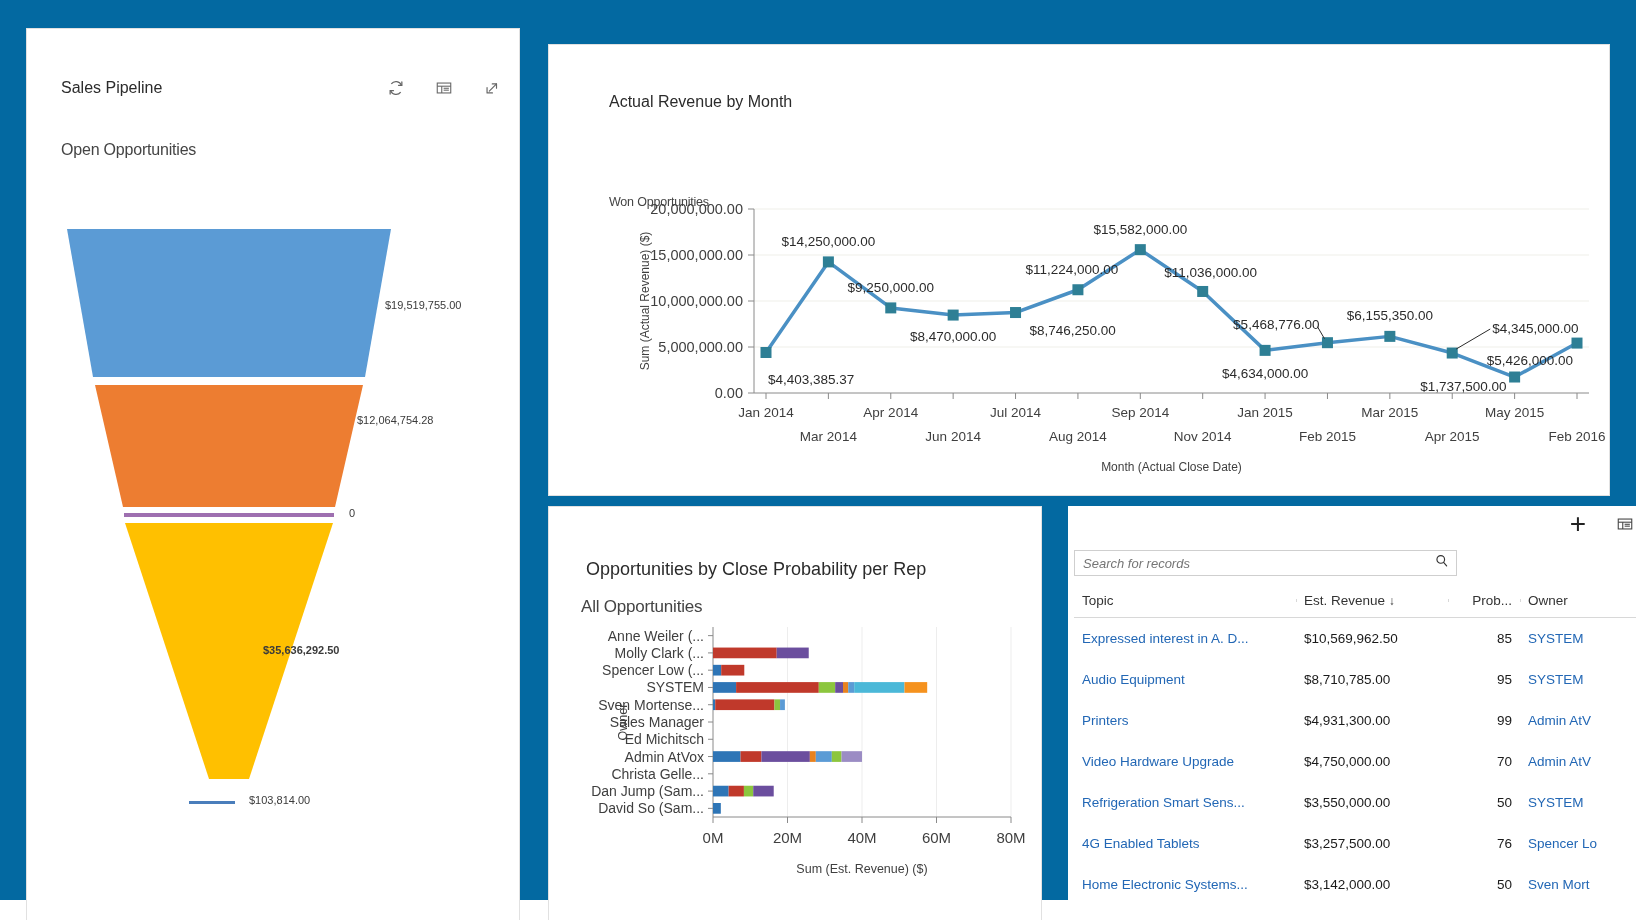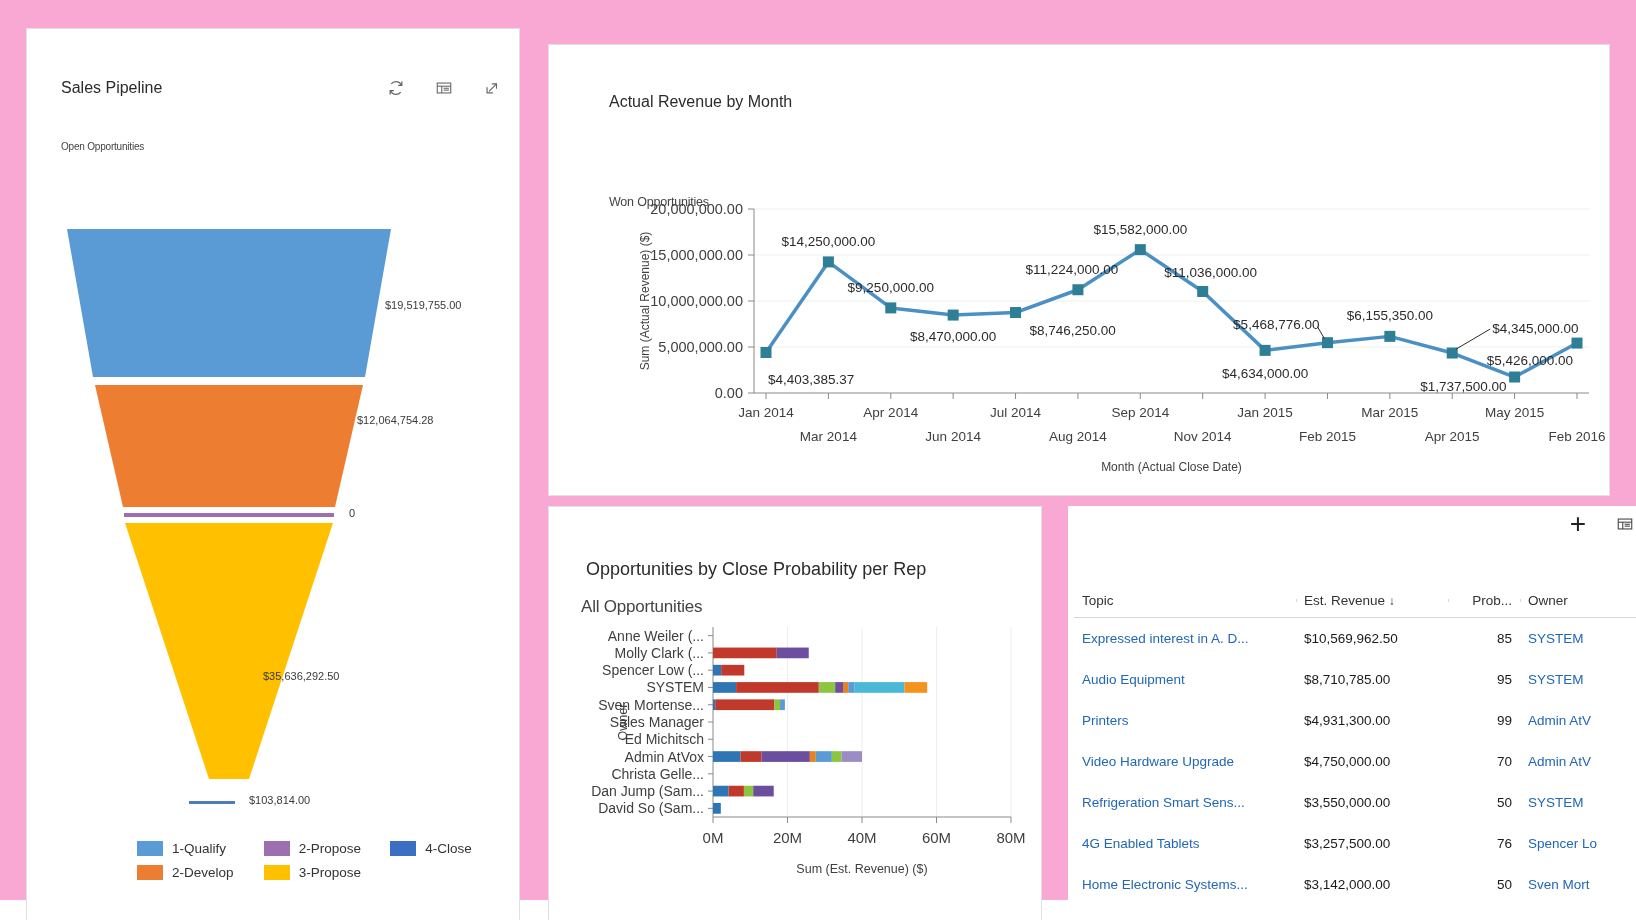--- a/index.html
+++ b/index.html
@@ -3,32 +3,32 @@
 <meta charset="utf-8">
 <style>
   * { box-sizing: border-box; }
   html, body {
     margin: 0; padding: 0;
     width: 1636px; height: 920px;
     background: #ffffff;
     font-family: "Liberation Sans", sans-serif;
     overflow: hidden;
   }
-  .dashboard { position: relative; width: 1636px; height: 900px; background: #f9a8d4; }
+  .dashboard { position: relative; width: 1636px; height: 900px; background: #0369a1; }
 
   .panel { position: absolute; background: #fff; border: 1px solid #e1e1e1; }
 
   
   #panel-funnel { left: 26px; top: 28px; width: 494px; height: 912px; }
   .funnel-head { position: absolute; left: 34px; top: 50px; right: 20px; }
   .panel-title { font-size: 16px; color: #2b2b2b; font-weight: 400; }
   .head-icons { position: absolute; right: 18px; top: 50px; display: flex; gap: 30px; align-items: center; }
   .ic { width: 18px; height: 18px; color: #666; display: inline-block; }
   .ic svg { display: block; }
-  .subtitle { position: absolute; left: 34px; top: 112px; font-size: 10px; color: #444; letter-spacing: -0.2px; }
+  .subtitle { position: absolute; left: 34px; top: 112px; font-size: 16px; color: #444; letter-spacing: -0.2px; }
 
   .funnel-area { position: absolute; left: 0; top: 160px; width: 494px; height: 630px; }
   .funnel-svg { position: absolute; left: 0; top: 0; }
   .fl { position: absolute; font-size: 11px; color: #3a3a3a; white-space: nowrap; }
 
   .legend { position: absolute; left: 110px; top: 812px; width: 380px;
             display: grid; grid-template-columns: repeat(3, 1fr); row-gap: 9px; }
   .leg-item { display: flex; align-items: center; gap: 9px; font-size: 13.5px; color: #333; }
   .swatch { width: 26px; height: 15px; display: inline-block; flex: none; }
 
@@ -118,46 +118,24 @@
 
         <rect x="97" y="324" width="210" height="4" fill="#9E6FB0"></rect>
 
         <polygon points="98,334 306,334 222,590 182,590" fill="#FFC000"></polygon>
 
         <rect x="162" y="612" width="46" height="3" fill="#4A7EBB"></rect>
       </svg>
       <div class="fl" style="left:358px; top:110px;">$19,519,755.00</div>
       <div class="fl" style="left:330px; top:225px;">$12,064,754.28</div>
       <div class="fl" style="left:322px; top:318px;">0</div>
-      <div class="fl" style="left:236px; top:481px;">$35,636,292.50</div>
+      <div class="fl" style="left:236px; top:455px;font-weight:bold;">$35,636,292.50</div>
       <div class="fl" style="left:222px; top:605px;">$103,814.00</div>
     </div>
 
-    <div class="legend">
-      <div class="leg-item">
-        <span class="swatch" style="background:#5B9BD5"></span>
-        <span>1-Qualify</span>
-      </div>
-      <div class="leg-item">
-        <span class="swatch" style="background:#9E6FB0"></span>
-        <span>2-Propose</span>
-      </div>
-      <div class="leg-item">
-        <span class="swatch" style="background:#3A6FC4"></span>
-        <span>4-Close</span>
-      </div>
-      <div class="leg-item">
-        <span class="swatch" style="background:#ED7D31"></span>
-        <span>2-Develop</span>
-      </div>
-      <div class="leg-item">
-        <span class="swatch" style="background:#FFC000"></span>
-        <span>3-Propose</span>
-      </div>
-    </div>
   </div>
 
   <div class="panel" id="panel-line">
     <div class="lc-title">Actual Revenue by Month</div>
     <div class="lc-sub">Won Opportunities</div>
     <div class="lc-plot">
       <svg id="line-svg" width="1062" height="320" viewBox="0 0 1062 320">
           <line x1="199" y1="218" x2="205" y2="218" stroke="#8a8a8a" stroke-width="1"></line>
           <text x="194" y="223" font-size="14.5" fill="#3f3f3f" font-family="&quot;Liberation Sans&quot;, sans-serif" text-anchor="end">0.00</text>
           <line x1="205" y1="172" x2="1040" y2="172" stroke="#efefe9" stroke-width="1"></line>
@@ -323,20 +301,29 @@
         <svg viewBox="0 0 20 20" width="18" height="18" fill="none" stroke="#444" stroke-width="1.2">
           <rect x="2.5" y="4.5" width="15" height="11"></rect>
             <line x1="2.5" y1="8" x2="17.5" y2="8"></line>
           <line x1="7.5" y1="8" x2="7.5" y2="15.5"></line>
           <line x1="9.6" y1="10.3" x2="15.4" y2="10.3"></line>
             <line x1="9.6" y1="12.4" x2="15.4" y2="12.4"></line>
         </svg>
       </span>
     </div>
 
+    <div class="search-box">
+      <input type="text" placeholder="Search for records" style="">
+      <span class="search-ic">
+        <svg viewBox="0 0 18 18" width="16" height="16" fill="none" stroke="#333" stroke-width="1.3">
+          <circle cx="7.6" cy="7.2" r="4.3"></circle>
+            <path d="M10.8 10.5 14.2 14.6" stroke-linecap="round"></path>
+        </svg>
+      </span>
+    </div>
 
     <div class="grid-table">
       <div class="grid-header">
         <div class="gh c-topic">Topic</div>
         <div class="gh c-rev">
           <span>Est. Revenue</span>
           <span class="arrow-dn">↓</span>
         </div>
         <div class="gh c-prob">Prob...</div>
         <div class="gh c-owner">Owner</div>

